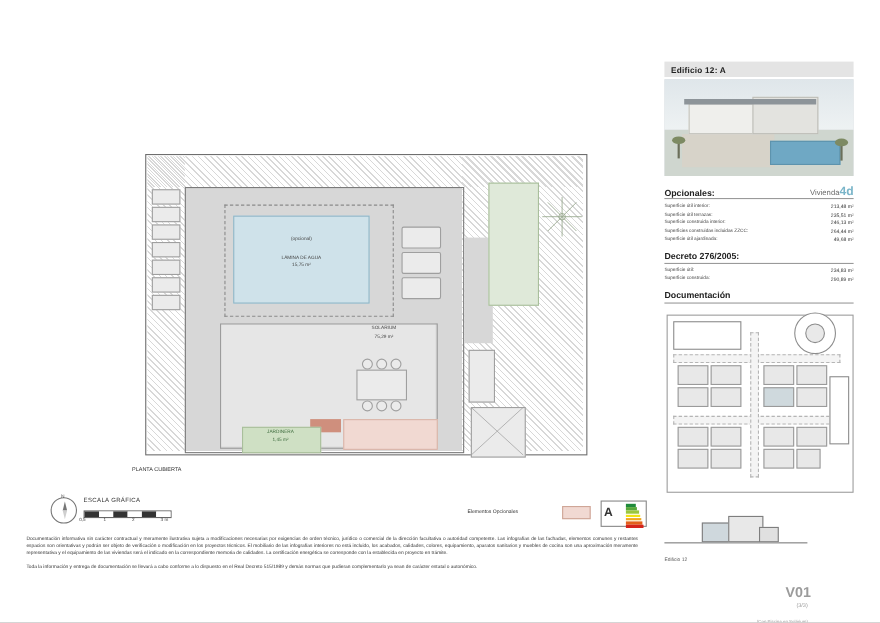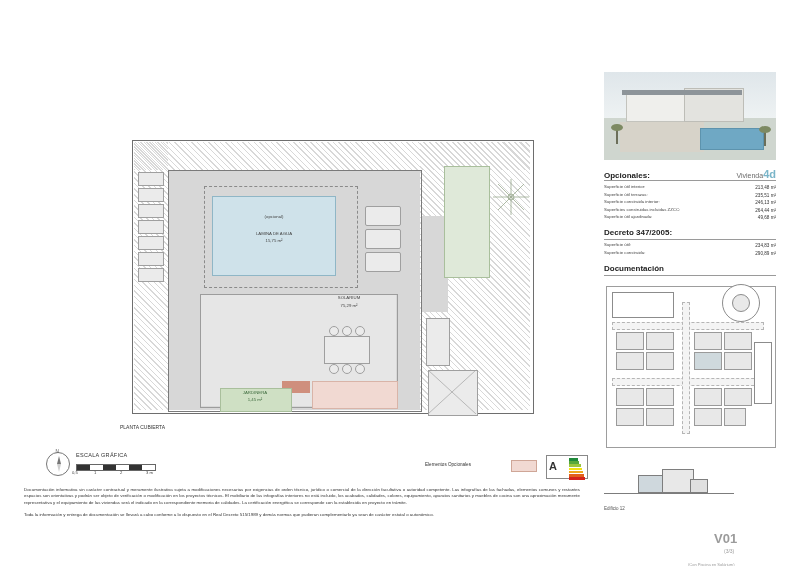--- a/index.html
+++ b/index.html
@@ -220,20 +220,23 @@
     </div>
   </div>
 
   <div id="disclaimer">
     <p>Documentación informativa sin carácter contractual y meramente ilustrativa sujeta a modificaciones necesarias por exigencias de orden técnico, jurídico o comercial de la dirección facultativa o autoridad competente. Las infografías de las fachadas, elementos comunes y restantes espacios son orientativas y podrán ser objeto de verificación o modificación en los proyectos técnicos. El mobiliario de las infografías interiores no está incluido, los acabados, calidades, colores, equipamiento, aparatos sanitarios y muebles de cocina son una aproximación meramente representativa y el equipamiento de las viviendas será el indicado en la correspondiente memoria de calidades. La certificación energética se corresponde con la establecida en proyecto en trámite.</p>
     <p>Toda la información y entrega de documentación se llevará a cabo conforme a lo dispuesto en el Real Decreto 515/1989 y demás normas que pudieran complementarlo ya sean de carácter estatal o autonómico.</p>
   </div>
 
   <div id="right-panel">
 
+    <div id="edificio-box">
+      <span class="rp-title">Edificio 12: A</span>
+    </div>
 
     <div id="render-img">
       <div class="sky"></div>
       <div class="ground"></div>
       <div class="terr"></div>
       <div class="bld1"></div>
       <div class="bld2"></div>
       <div class="bldroof"></div>
       <div class="pool"></div>
       <div class="palm" style="left:12px;top:56px;"></div>
@@ -264,21 +267,21 @@
       <div class="sup-row">
         <span class="lbl" style="position:static;">Superficies construidas incluidas ZZCC:</span>
         <span class="val">264,44 m²</span>
       </div>
       <div class="sup-row">
         <span class="lbl" style="position:static;">Superficie útil ajardinada:</span>
         <span class="val">49,68 m²</span>
       </div>
     </div>
 
-    <div id="decreto-hdr">Decreto 347/2005:</div>
+    <div id="decreto-hdr">Decreto 276/2005:</div>
     <div id="decreto-rule"></div>
     <div id="decreto-list">
       <div class="sup-row">
         <span class="lbl" style="position:static;">Superficie útil:</span>
         <span class="val">234,83 m²</span>
       </div>
       <div class="sup-row">
         <span class="lbl" style="position:static;">Superficie construida:</span>
         <span class="val">290,89 m²</span>
       </div>

